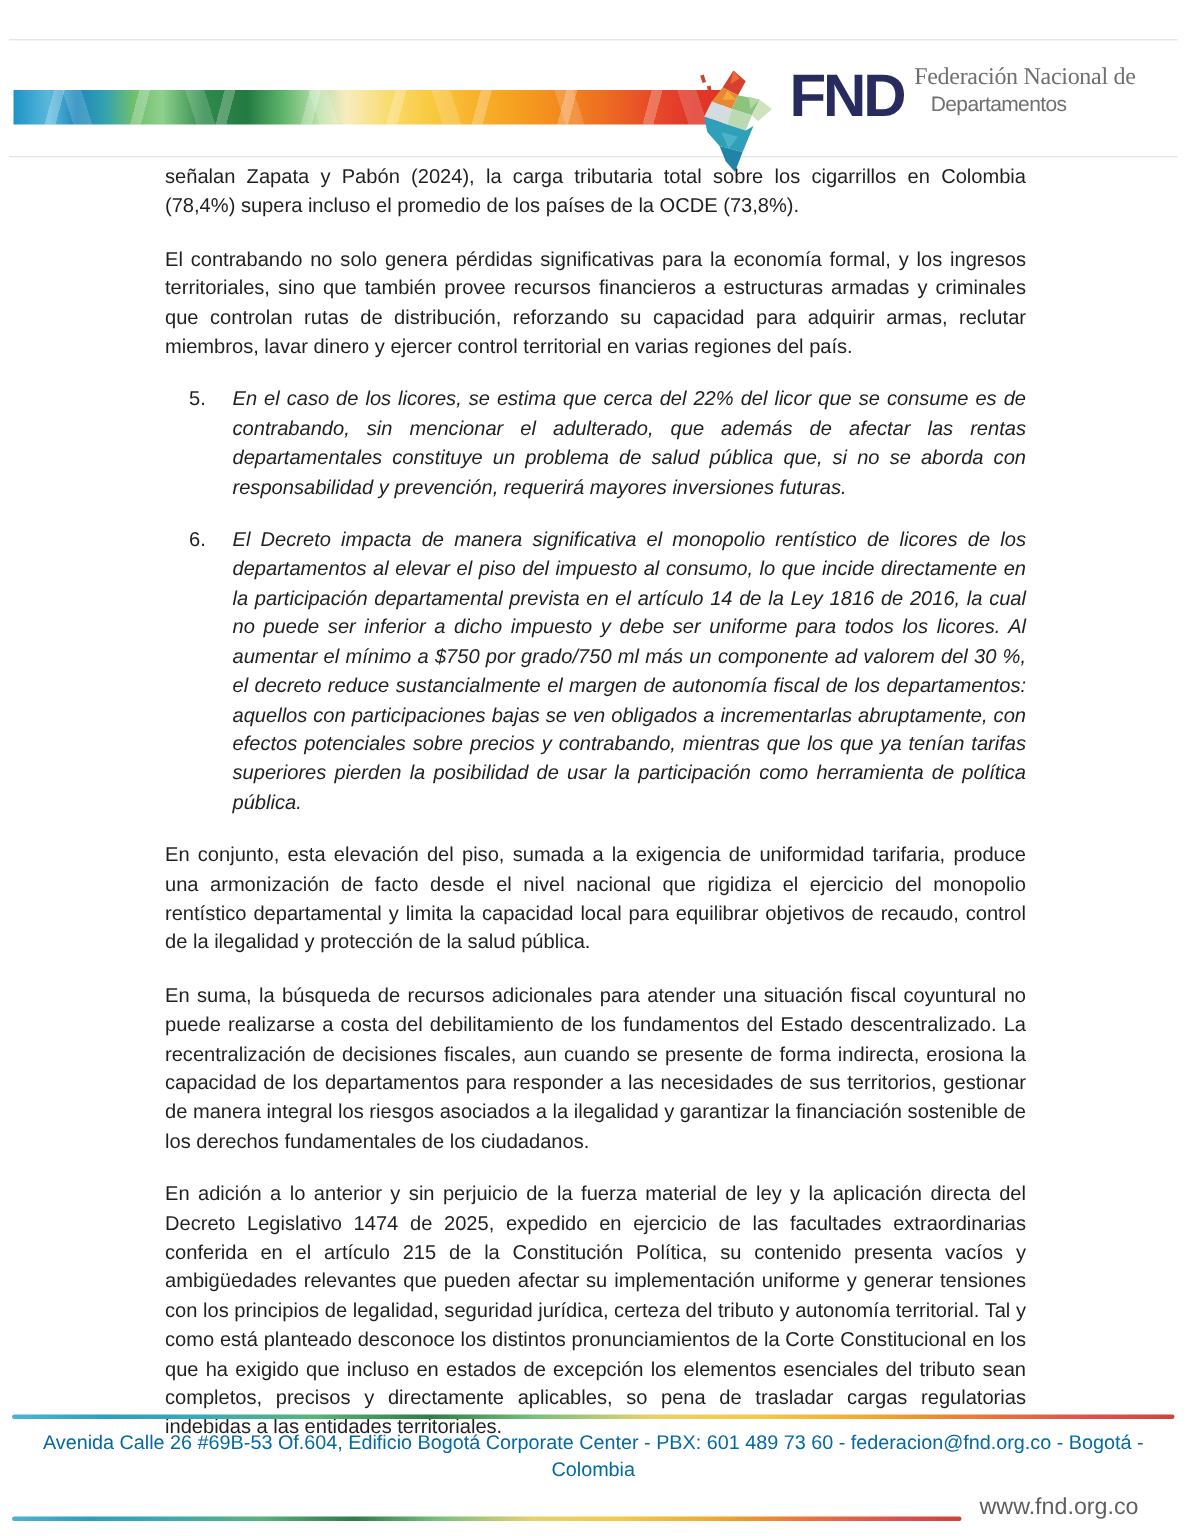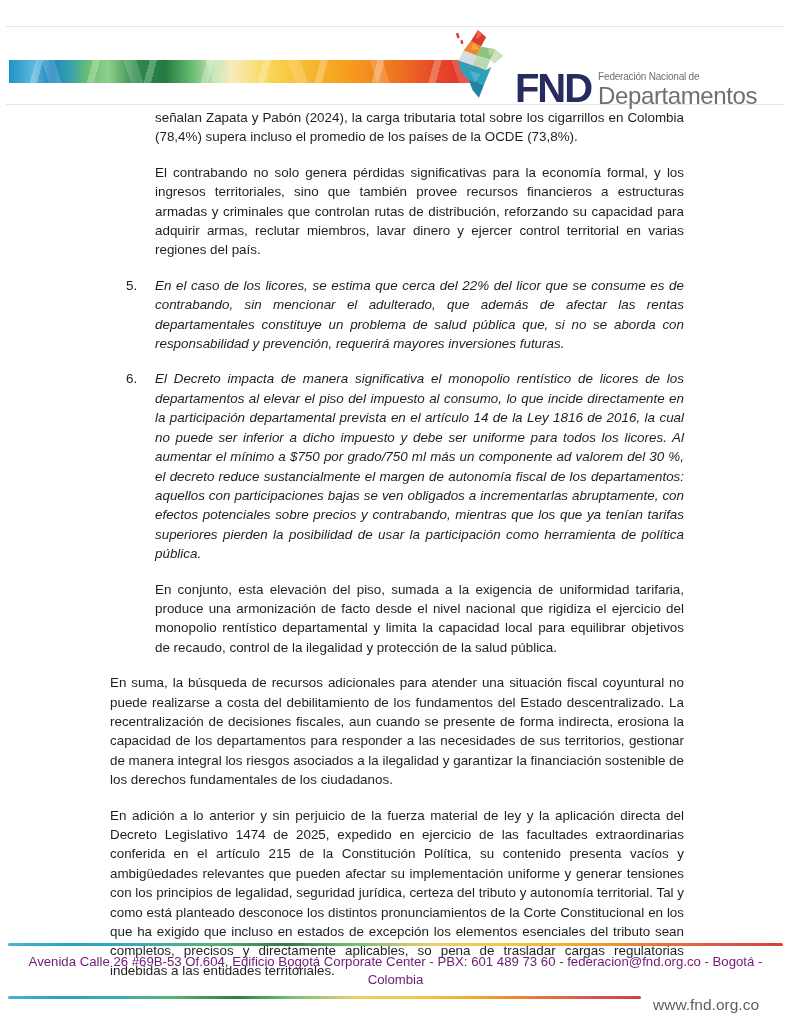--- a/index.html
+++ b/index.html
@@ -22,55 +22,55 @@
       #f9c93f 59%,#f7b32c 65%,#f6a01f 71%,#f28a1e 77%,
       #ee6f22 83%,#e94f27 89%,#e2392a 95%,#df3326 100%);
   }
   .color-bar::after{
     content:"";position:absolute;inset:0;
     background:
       repeating-linear-gradient(105deg,rgba(255,255,255,0) 0 26px,rgba(255,255,255,0.25) 26px 33px,rgba(255,255,255,0) 33px 55px),
       repeating-linear-gradient(72deg,rgba(255,255,255,0) 0 38px,rgba(255,255,255,0.16) 38px 50px,rgba(255,255,255,0) 50px 78px);
   }
   .logo{
-    position:absolute;right:28px;top:4px;height:77px;
-    display:flex;align-items:flex-end;
+    position:absolute;right:28px;top:17px;height:77px;
+    display:flex;align-items:flex-start;
   }
   .logo svg{display:block;margin-top:3px;}
   .fnd-wordmark{
     font-size:40px;font-weight:bold;color:#272b5e;letter-spacing:-2px;
     margin-left:4px;line-height:1;
   }
   .tagline{margin-left:7px;color:#6f6f6f;line-height:1;}
-  .tagline .t1{font-size:10px;display:block;margin-bottom:2px;letter-spacing:-0.2px;}
-  .tagline .t2{font-size:24px;display:block;letter-spacing:-0.4px;}
+  .tagline .t1{font-size:16px;display:block;margin-bottom:2px;letter-spacing:-0.2px;font-family:Liberation Serif, serif;}
+  .tagline .t2{font-size:14px;display:block;letter-spacing:-0.4px;margin-left:11px;}
   
   .doc-body{
     position:absolute;left:110px;right:107px;top:108px;
     font-size:13.4px;line-height:19.4px;
   }
   .p{text-align:justify;margin:0 0 16px 0;}
-  .ind{margin-left:45px;}
+  .ind{}
   .li{display:flex;margin:0 0 16px 0;}
   .li .num{flex:0 0 45px;box-sizing:border-box;padding-left:16px;}
   .li .txt{flex:1;text-align:justify;font-style:italic;}
   .bold{font-weight:normal;}
   
   .footer{position:absolute;left:8px;right:8px;top:943px;}
   .grad-line{
     height:3px;border-radius:2px;
     background:linear-gradient(90deg,
       #4db3d4 0%,#2f9fc0 8%,#3aa9b5 16%,#57b57a 26%,#2e7d46 36%,
       #79c17c 45%,#e9d06b 55%,#f2c94c 64%,#f0a830 74%,#e8743a 84%,
       #d9534f 93%,#cf4436 100%);
   }
   .address{
-    margin-top:7px;text-align:center;color:#701a75;font-size:13.2px;line-height:18px;
+    margin-top:7px;text-align:center;color:#0369a1;font-size:13.2px;line-height:18px;
   }
-  .footer-row2{display:flex;align-items:flex-start;margin-top:7px;}
+  .footer-row2{display:flex;align-items:flex-end;margin-top:7px;}
   .footer-row2 .grad-line{flex:1;margin-right:12px;}
   .website{color:#5f5f5f;font-size:15.5px;white-space:nowrap;padding-right:24px;}
 </style>
 </head>
 <body>
 
 <div class="page">
 
   <div class="header">
     <div class="color-bar"></div>

